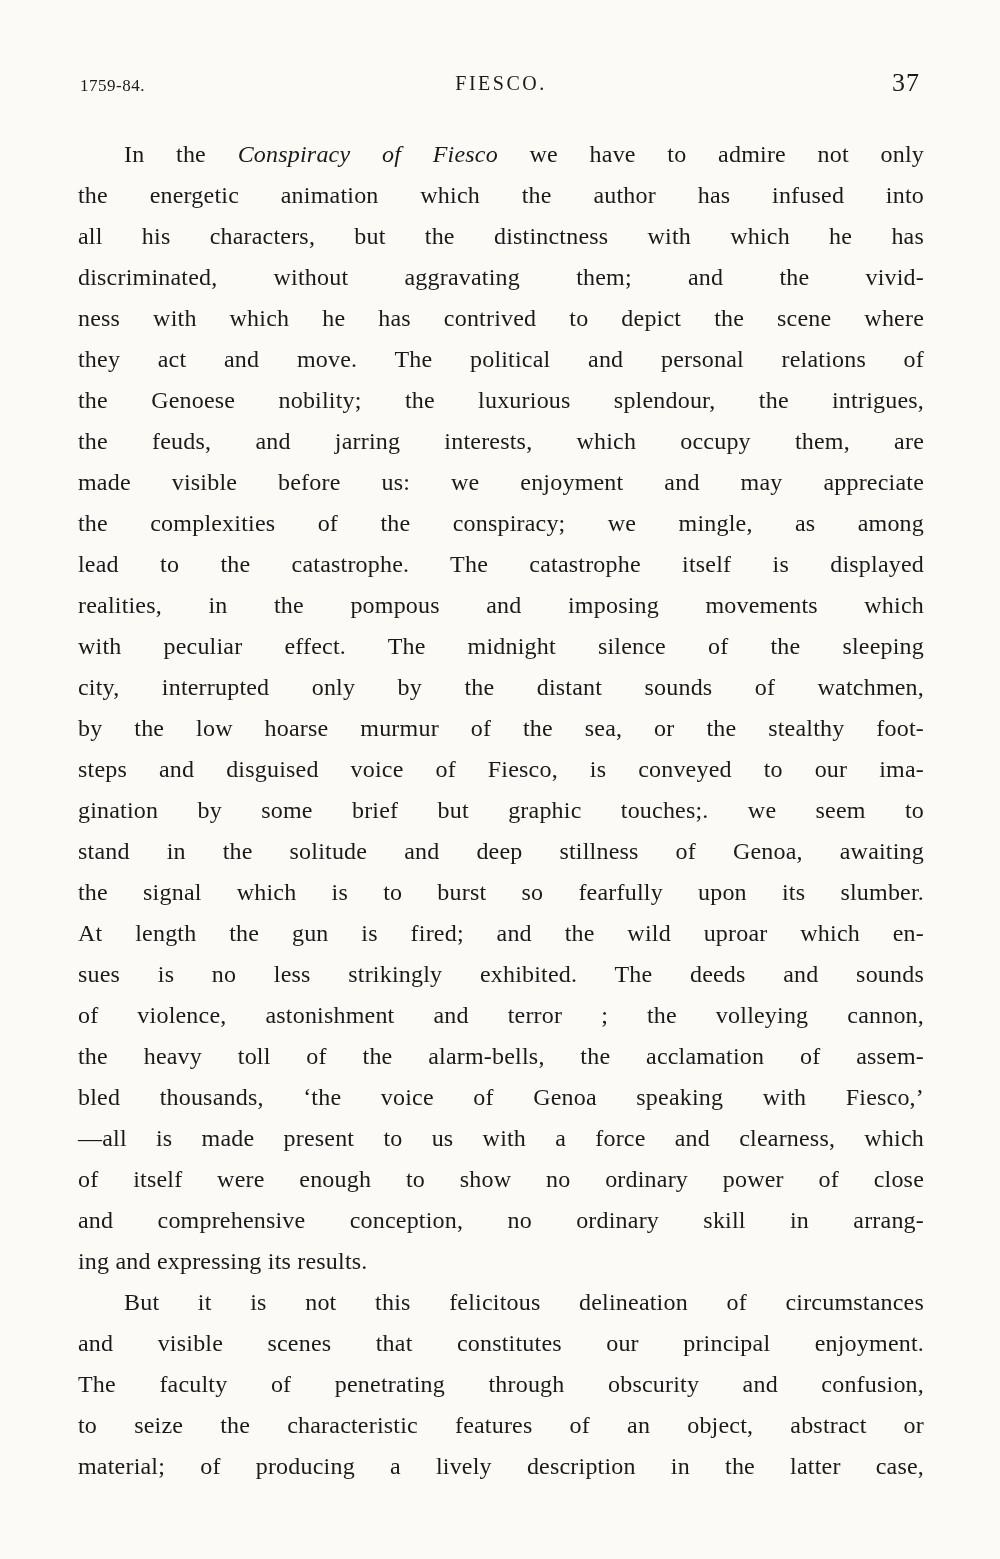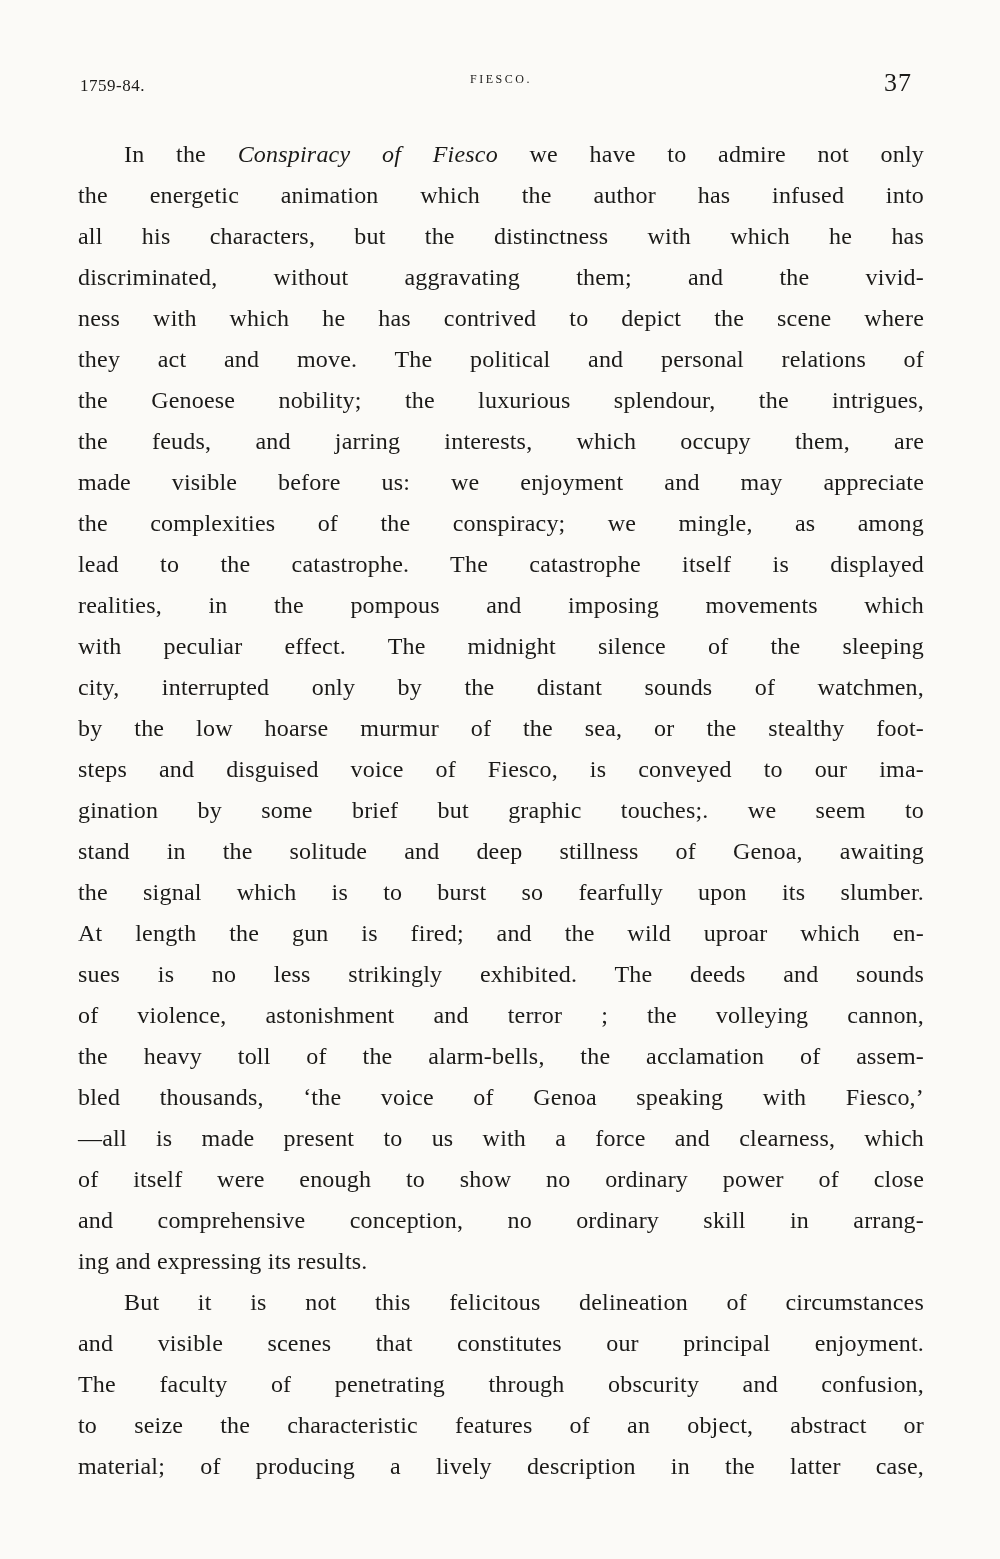--- a/index.html
+++ b/index.html
@@ -28,26 +28,26 @@
     position: absolute;
     left: 2px;
     top: 10px;
     font-size: 17px;
     letter-spacing: 0.5px;
   }
   .running-header .hdr-center {
     display: block;
     text-align: center;
     padding-top: 6px;
-    font-size: 12px;
+    font-size: 20px;
     letter-spacing: 2.5px;
   }
   .running-header .hdr-right {
     position: absolute;
-    right: 12px;
+    right: 4px;
     top: 2px;
     font-size: 26px;
     letter-spacing: 1px;
   }
   .body-text {
     width: 846px;
   }
   .paragraph {
     margin: 0;
   }

